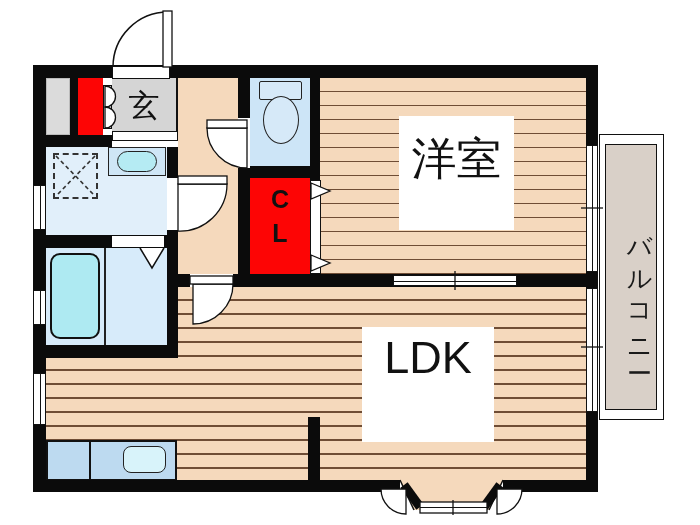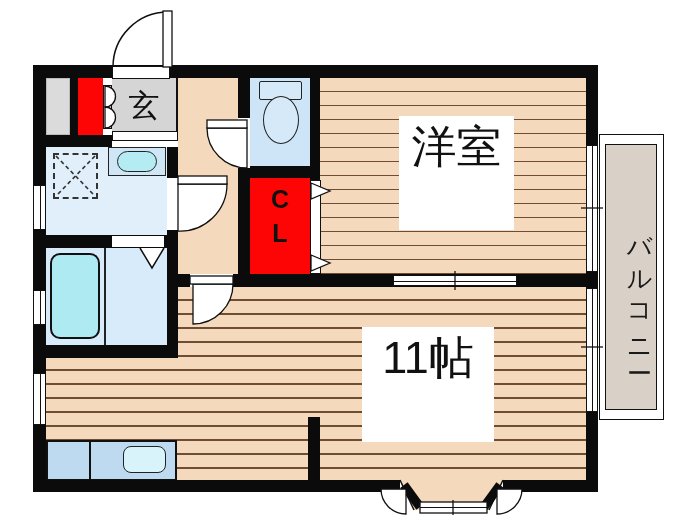--- a/index.html
+++ b/index.html
@@ -149,24 +149,24 @@
     </g>
   </svg>
 
   <div class="label" style="left:124px;top:85px;width:40px;font-size:31px;font-weight:500;text-align:center;">玄</div>
 
   <div class="label" style="left:252px;top:182px;width:56px;text-align:center;font-size:25px;font-weight:600;line-height:34px;">
     <div>C</div>
     <div>L</div>
   </div>
 
-  <div class="roombox" style="left:399px;top:116px;width:115px;height:114px;padding-top:3px;">
+  <div class="roombox" style="left:399px;top:116px;width:115px;height:114px;padding-top:15px;">
     <div>洋室</div>
   </div>
 
   <div class="roombox" style="left:362px;top:327px;width:132px;height:115px;padding-top:3px;">
-    <div>11帖</div>
+    <div>LDK</div>
   </div>
 
   <div class="label" style="left:605px;top:172px;width:52px;height:240px;display:flex;justify-content:center;
               writing-mode:vertical-rl;font-size:25px;letter-spacing:7px;color:#1a1a1a;">バルコニー</div>
 
 </div>
 
 </body></html>

